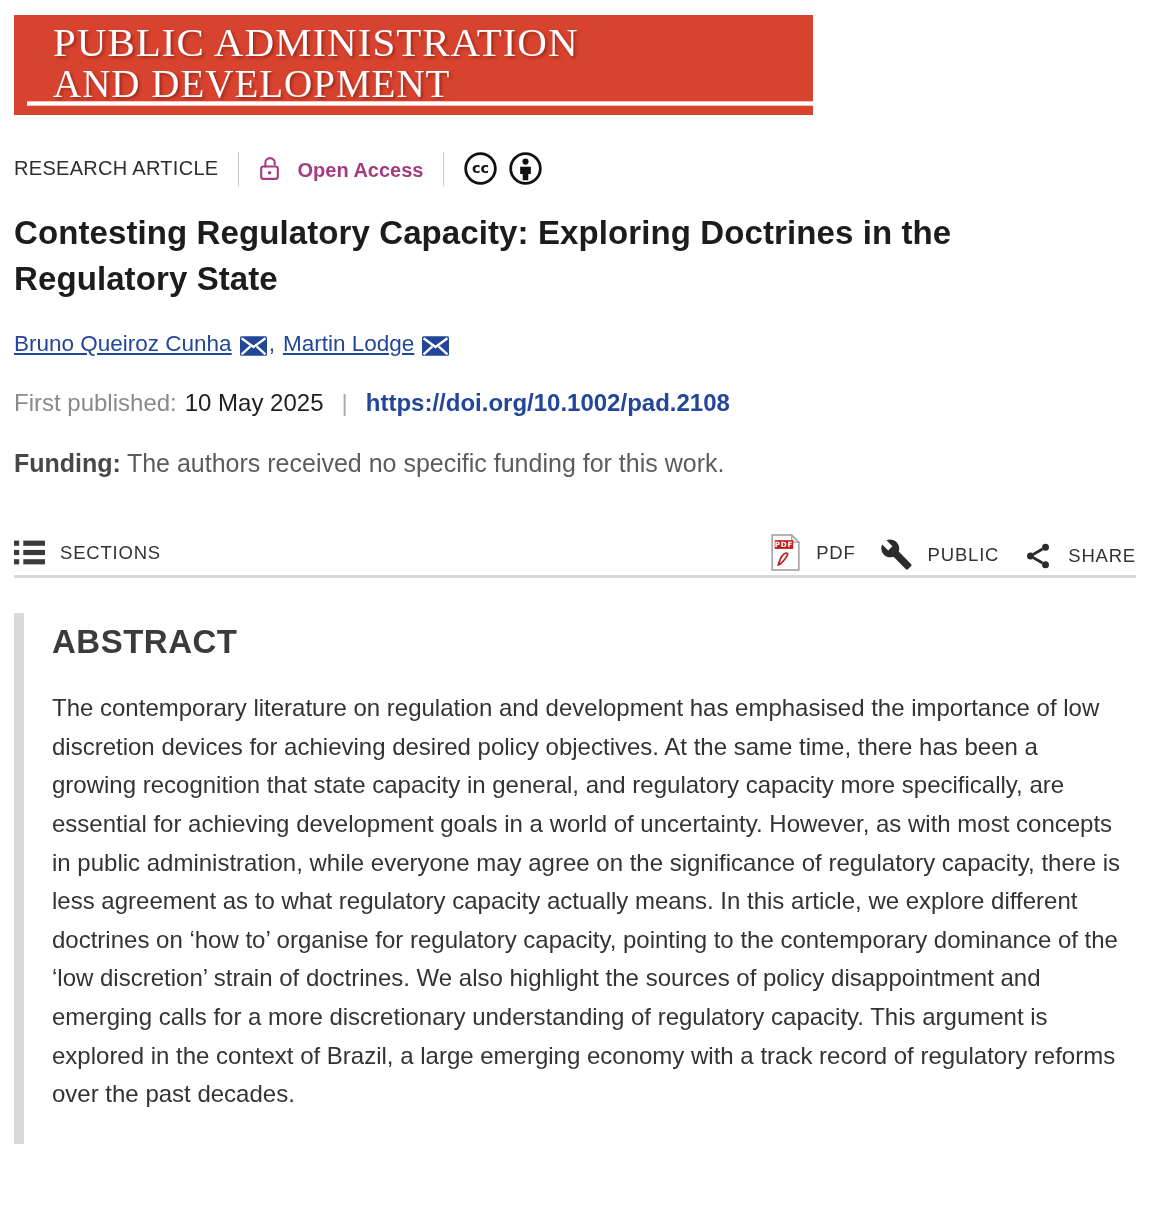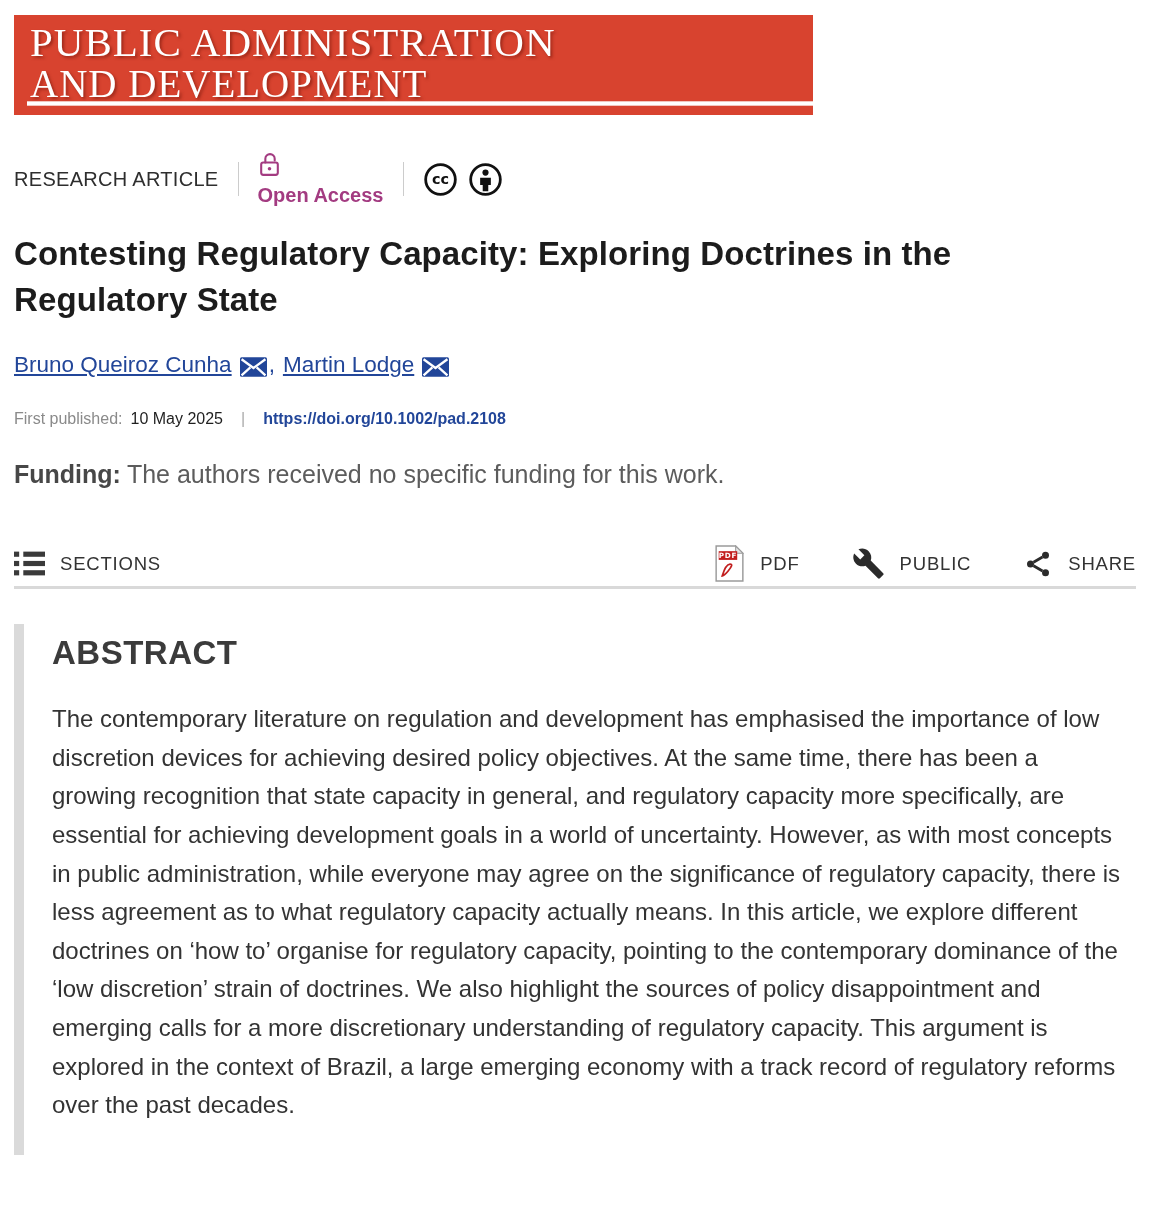--- a/index.html
+++ b/index.html
@@ -14,42 +14,42 @@
 
   
   .banner {
     position: relative;
     margin: 15px 0 0 14px;
     width: 799px; height: 100px;
     background: #d8432f;
     cursor: pointer;
   }
   .banner-text {
-    position: absolute; left: 16px; top: 7px;
+    position: absolute; left: 39px; top: 7px;
     font-family: "Liberation Serif", "DejaVu Serif", serif;
     color: #ffffff;
     text-shadow: 2px 2px 3px rgba(110, 20, 10, 0.55);
     letter-spacing: 1px;
     line-height: 1.02;
   }
   .banner-line1 { font-size: 41px; }
   .banner-line2 { font-size: 39px; }
   .banner-rule {
     position: absolute; left: 13px; right: 0; bottom: 9px; height: 5px;
     background: linear-gradient(to bottom, #eba99e 0%, #ffffff 30%, #ffffff 70%, #eba99e 100%);
   }
 
   
   .meta-row {
     margin: 36px 0 0 14px;
     display: flex; align-items: center;
   }
   .article-type { font-size: 20px; color: #2e2e2e; letter-spacing: 0.3px; }
   .vdiv { width: 1px; height: 34px; background: #cccccc; margin: 0 19px; }
-  .open-access { display: flex; align-items: flex-start; gap: 6px; flex-direction: column; }
+  .open-access { display: flex; align-items: flex-end; gap: 17px; }
   .open-access-label { font-size: 20px; font-weight: bold; color: #a33b81; }
   .license-icons { display: flex; align-items: center; gap: 10px; }
   .license-icons svg { display: block; cursor: pointer; }
 
   
   .title {
     margin: 24px 0 0 14px;
     max-width: 1050px;
     font-size: 33px; font-weight: bold; color: #1c1c1c;
     line-height: 1.38; letter-spacing: 0.1px;
@@ -58,21 +58,21 @@
     margin: 30px 0 0 14px;
     font-size: 22.5px; color: #224699;
     display: flex; align-items: center; flex-wrap: wrap;
   }
   .author { display: inline-flex; align-items: center; gap: 8px; cursor: pointer; text-decoration: underline; }
   .author-sep { margin: 0 8px 0 2px; }
   .envelope-icon { display: inline-block; cursor: pointer; margin-top: 3px; }
 
   .pub-row {
     margin: 32px 0 0 14px;
-    font-size: 16px; display: flex; align-items: center;
+    font-size: 24px; display: flex; align-items: center;
   }
   .pub-label { color: #8a8a8a; margin-right: 8px; }
   .pub-date { color: #1f1f1f; }
   .pub-sep { color: #aaaaaa; margin: 0 18px; }
   .doi-link { color: #224699; font-weight: bold; text-decoration: none; cursor: pointer; }
 
   .funding-row { margin: 32px 0 0 14px; font-size: 25px; color: #5c5c5c; }
   .funding-label { font-weight: bold; color: #474747; margin-right: 6px; }
 
   
@@ -82,21 +82,21 @@
     display: flex; align-items: center; justify-content: space-between;
     padding-bottom: 4px;
     border-bottom: 3px solid #d9d9d9;
   }
   .tb-btn {
     display: flex; align-items: center; gap: 15px;
     font-size: 18.5px; color: #333; letter-spacing: 0.8px;
     cursor: pointer; background: none; border: none; padding: 0;
     font-family: inherit;
   }
-  .tb-right { display: flex; align-items: center; gap: 52px; }
+  .tb-right { display: flex; align-items: flex-end; gap: 24px; }
   .tb-btn svg { display: block; }
 
   
   .abstract {
     margin: 35px 0 0 14px;
     width: 1114px;
     border-left: 10px solid #dadada;
     padding: 10px 0 30px 28px;
   }
   .abstract-heading {

